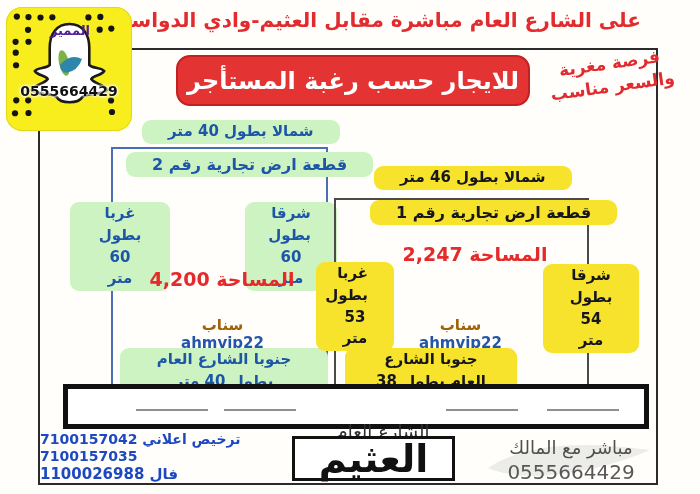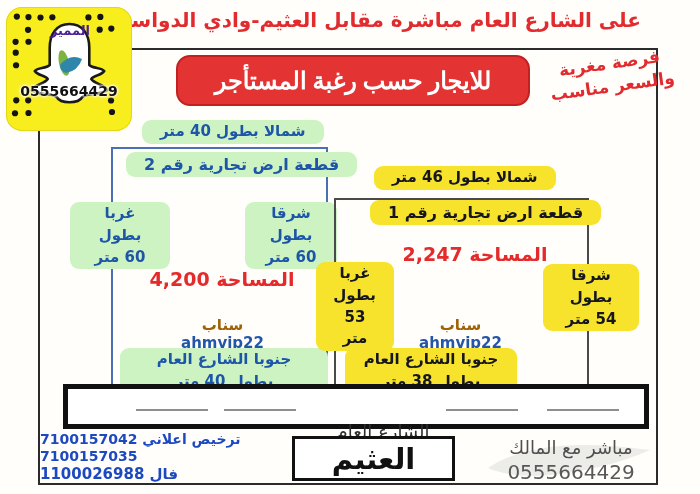--- a/index.html
+++ b/index.html
@@ -33,33 +33,33 @@
   .snap-phone{
     left:6px;top:76px;width:114px;text-align:center;color:#111;
     font-weight:bold;font-size:14px;
     text-shadow:0 0 2px #fff,0 0 3px #fff,0 0 4px #fff;
   }
   
   .offer{
     left:176px;top:55px;width:354px;height:51px;border-radius:14px;
     background:#e43333;border:2px solid #c02222;
     display:flex;align-items:center;justify-content:center;
-    color:#ffffff;font-weight:bold;font-size:24px;font-family:Liberation Serif, serif;
+    color:#ffffff;font-weight:bold;font-size:24px;
   }
   
   .promo{
     left:546px;top:52px;width:130px;transform:rotate(-8deg);
     color:#e12b2e;font-weight:bold;font-size:17px;text-align:center;line-height:1.35;
   }
   .website{left:512px;top:140px;font-size:15px;color:#3a3a3a;font-weight:500;}
   
   .plot2-rect{left:111px;top:147px;width:217px;height:240px;border:2px solid #4a6fb5;}
   .plot1-rect{left:334px;top:198px;width:255px;height:188px;border:2px solid #4a4a4a;}
   .pill{
-    padding:1px 18px;border-radius:9px;font-weight:bold;font-size:15px;
+    padding:1px 26px;border-radius:9px;font-weight:bold;font-size:15px;
     text-align:center;line-height:1.45;
   }
   .green{background:#cdf3c2;color:#1d55a8;}
   .yellow{background:#f7e32c;color:#15161f;}
   .title-pill{font-size:16px;}
   .area-line{color:#e42a2a;font-weight:bold;font-size:19px;text-align:center;}
   .snap-line{font-weight:bold;font-size:15px;text-align:center;}
   .snap-line .lbl{color:#a16207;text-align:right;}
   .snap-line .val{color:#2456a8;}
   
@@ -74,21 +74,21 @@
   .dash{position:absolute;top:20px;height:2px;width:72px;background:#8f8f8f;}
   
   .license{
     left:40px;top:431px;width:210px;direction:rtl;text-align:left;
     color:#1d49c0;font-weight:bold;font-size:14px;line-height:1.2;
   }
   .license .l3{font-size:15px;}
   .store-box{
     left:292px;top:436px;width:163px;height:45px;border:3px solid #111;
     display:flex;align-items:center;justify-content:center;
-    color:#111;font-weight:bold;font-size:29px;background:#fff;
+    color:#111;font-weight:bold;font-size:38px;background:#fff;
   }
   .owner{
     left:486px;top:437px;width:170px;text-align:center;direction:rtl;
     color:#4f4f4f;line-height:1.25;
   }
   .owner .lbl{font-size:18px;}
   .owner .ph{font-size:20px;color:#585858;}
   .watermark{left:478px;top:426px;opacity:.13;}
 </style>
 </head>

